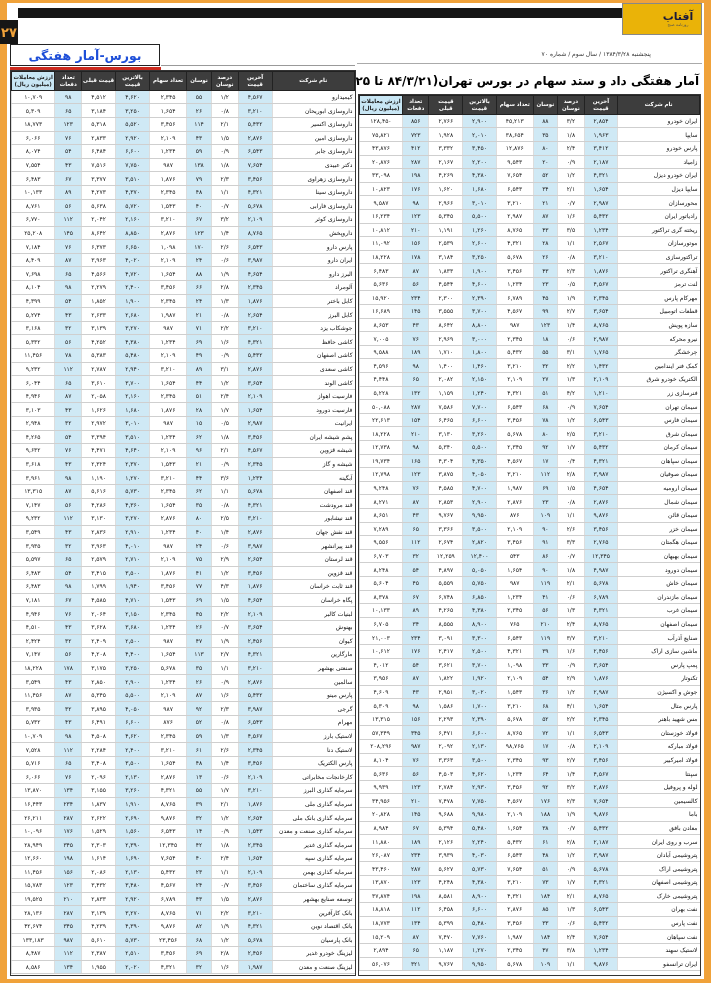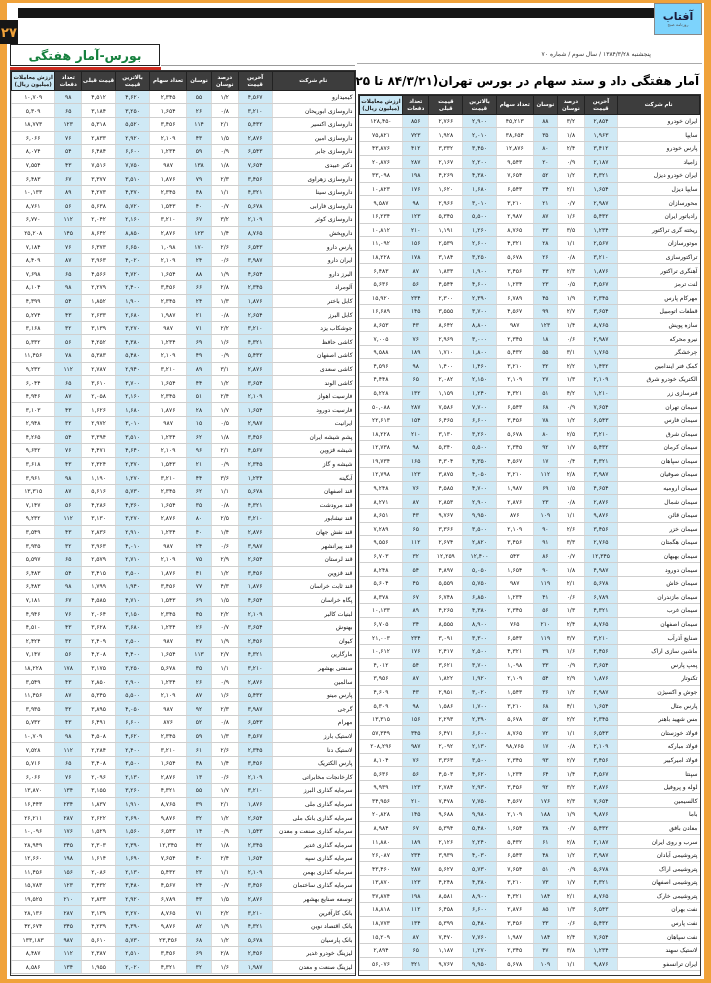--- a/index.html
+++ b/index.html
@@ -8,31 +8,31 @@
   
   .bar-left{position:absolute;left:0;top:0;width:7px;height:983px;background:#f0a23a;}
   .bar-right{position:absolute;right:0;top:0;width:7px;height:983px;background:#f0a23a;}
   .bar-top{position:absolute;left:0;top:0;width:711px;height:3px;background:#f0a23a;}
   .bar-bottom{position:absolute;left:0;bottom:0;width:711px;height:4px;background:#f0a23a;}
   
   .top-bar{position:absolute;left:18px;top:8px;width:640px;height:10px;background:#161616;}
   .page-number{position:absolute;left:0;top:20px;width:18px;height:24px;background:#161616;
                color:#f0a23a;font-weight:bold;font-size:13px;display:flex;align-items:center;
                justify-content:center;}
-  .masthead{position:absolute;right:9px;top:3px;width:46px;height:30px;background:#7dd3fc;
+  .masthead{position:absolute;right:9px;top:3px;width:46px;height:30px;background:#eab308;
             border:1px solid #888;display:flex;flex-direction:column;align-items:center;
-            justify-content:center;}
+            justify-content:center;padding-left:32px;}
   .masthead .mh-title{font-size:11px;font-weight:bold;color:#1a1a3a;line-height:1;}
   .masthead .mh-sub{font-size:4px;color:#555;line-height:1.4;}
   .dateline{position:absolute;right:60px;top:50px;font-size:6px;color:#333;}
   .rule-right{position:absolute;right:9px;top:63px;width:345px;height:1px;background:#aaa;}
   
   .section-box{position:absolute;left:10px;top:44px;width:148px;height:20px;
                border:1.5px solid #222;display:flex;align-items:center;justify-content:center;}
-  .section-box .sec-title{font-size:12.5px;font-weight:bold;color:#15803d;}
+  .section-box .sec-title{font-size:12.5px;font-weight:bold;color:#1d4ed8;}
   .section-red{position:absolute;left:10px;top:67px;width:151px;height:3px;background:#cc2a1e;}
   .rule-left{position:absolute;left:161px;top:65px;width:194px;height:1px;background:#999;}
   
   .main-title{position:absolute;right:12px;top:74px;width:342px;text-align:center;
               font-size:12px;font-weight:bold;color:#000;white-space:nowrap;}
   
   .tbl-wrap{position:absolute;overflow:hidden;border:1.5px solid #333;background:#fff;}
   .tbl-wrap.right{right:10px;top:94px;width:341px;height:880px;}
   .tbl-wrap.left{left:10px;top:70px;width:344px;height:904px;}
   table.stock{width:100%;border-collapse:collapse;table-layout:fixed;direction:rtl;}

